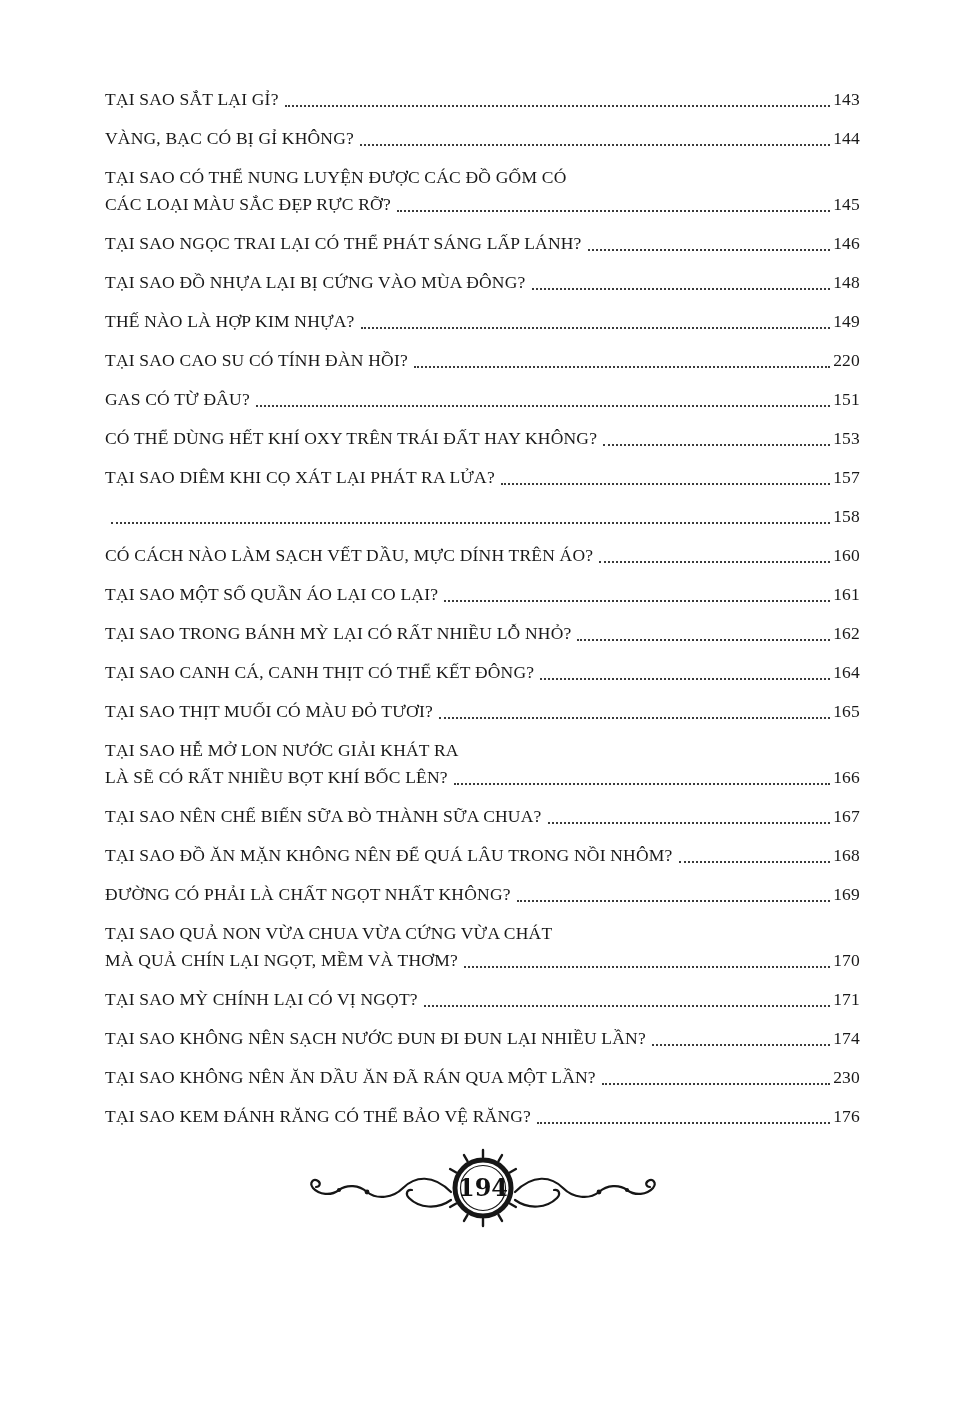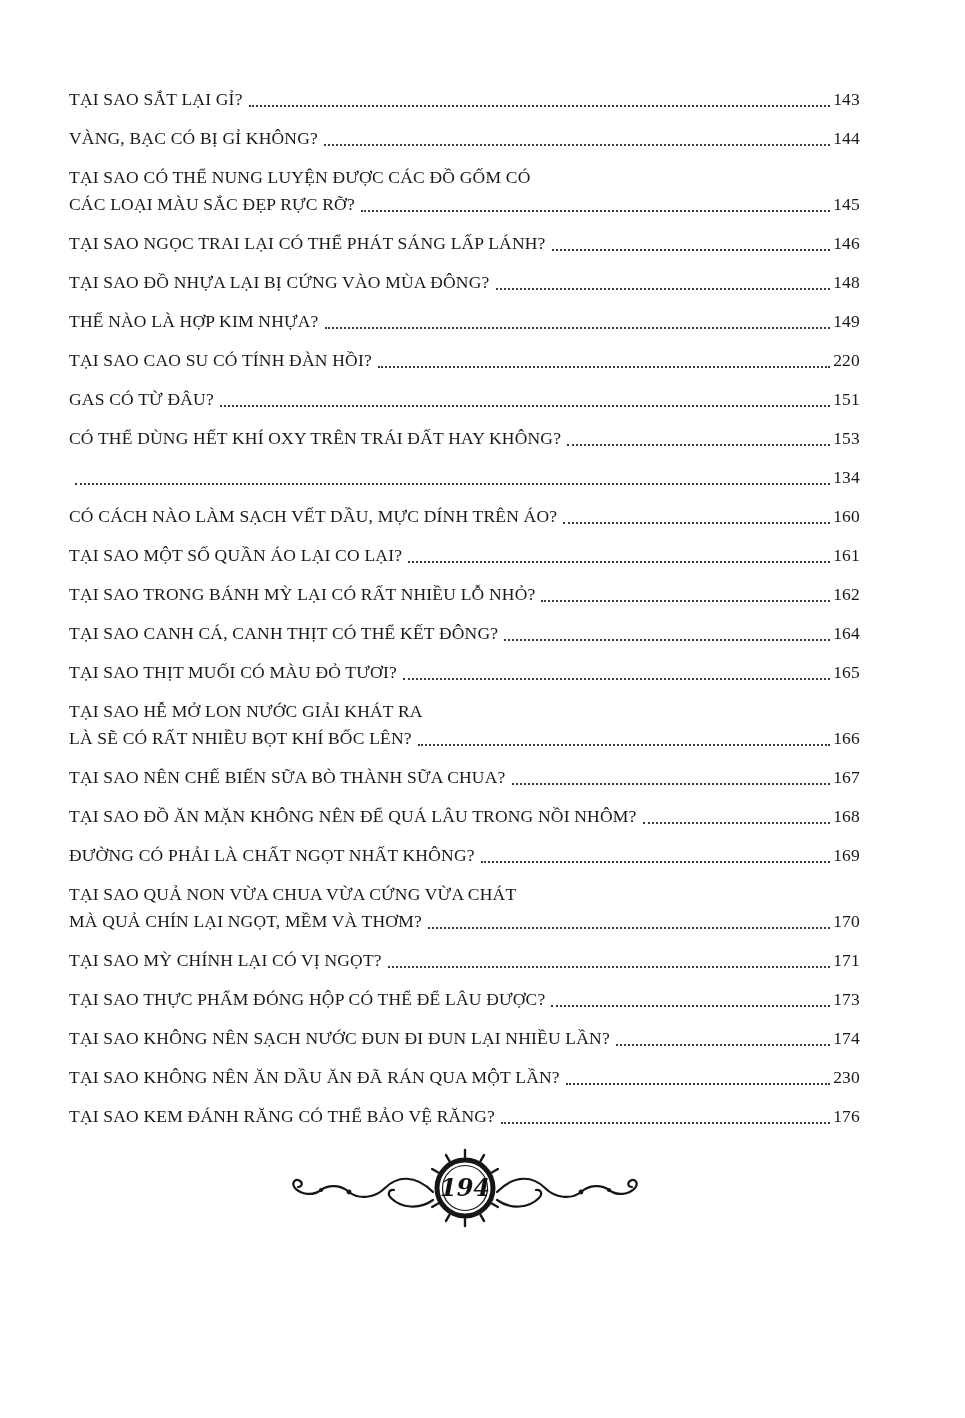--- a/index.html
+++ b/index.html
@@ -9,21 +9,21 @@
     width: 965px;
     height: 1418px;
     overflow: hidden;
     font-family: "Liberation Serif", serif;
     color: #181818;
   }
   .page {
     box-sizing: border-box;
     width: 965px;
     height: 1000px;
-    padding: 86px 105px 0 69px;
+    padding: 86px 105px 0 105px;
   }
   .toc-entry {
     margin-bottom: 12px;
     font-size: 17.5px;
     letter-spacing: 0.2px;
   }
   .toc-line {
     display: flex;
     align-items: baseline;
     line-height: 27px;
@@ -40,21 +40,20 @@
     margin: 0 3px 6px 6px;
     height: 0;
   }
   .toc-page-num {
     flex: 0 0 auto;
     text-align: right;
   }
   .footer {
     margin-top: 6px;
     text-align: center;
-    font-style: italic;
   }
   .footer svg {
     display: inline-block;
     vertical-align: top;
   }
   .badge-number {
     font-family: "DejaVu Serif", serif;
     font-weight: bold;
   }
 </style>
@@ -125,22 +124,29 @@
       </div>
       <div class="toc-entry">
         <div class="toc-line">
           <span class="toc-title">CÓ THỂ DÙNG HẾT KHÍ OXY TRÊN TRÁI ĐẤT HAY KHÔNG?</span>
           <span class="leader"></span>
           <span class="toc-page-num">153</span>
         </div>
       </div>
       <div class="toc-entry">
         <div class="toc-line">
-          <span class="leader"></span>
-          <span class="toc-page-num">134</span>
+          <span class="toc-title">TẠI SAO DIÊM KHI CỌ XÁT LẠI PHÁT RA LỬA?</span>
+          <span class="leader"></span>
+          <span class="toc-page-num">157</span>
+        </div>
+      </div>
+      <div class="toc-entry">
+        <div class="toc-line">
+          <span class="leader"></span>
+          <span class="toc-page-num">158</span>
         </div>
       </div>
       <div class="toc-entry">
         <div class="toc-line">
           <span class="toc-title">CÓ CÁCH NÀO LÀM SẠCH VẾT DẦU, MỰC DÍNH TRÊN ÁO?</span>
           <span class="leader"></span>
           <span class="toc-page-num">160</span>
         </div>
       </div>
       <div class="toc-entry">
@@ -210,27 +216,20 @@
           <span class="toc-title">MÀ QUẢ CHÍN LẠI NGỌT, MỀM VÀ THƠM?</span>
           <span class="leader"></span>
           <span class="toc-page-num">170</span>
         </div>
       </div>
       <div class="toc-entry">
         <div class="toc-line">
           <span class="toc-title">TẠI SAO MỲ CHÍNH LẠI CÓ VỊ NGỌT?</span>
           <span class="leader"></span>
           <span class="toc-page-num">171</span>
-        </div>
-      </div>
-      <div class="toc-entry">
-        <div class="toc-line">
-          <span class="toc-title">TẠI SAO THỰC PHẨM ĐÓNG HỘP CÓ THỂ ĐỂ LÂU ĐƯỢC?</span>
-          <span class="leader"></span>
-          <span class="toc-page-num">173</span>
         </div>
       </div>
       <div class="toc-entry">
         <div class="toc-line">
           <span class="toc-title">TẠI SAO KHÔNG NÊN SẠCH NƯỚC ĐUN ĐI ĐUN LẠI NHIỀU LẦN?</span>
           <span class="leader"></span>
           <span class="toc-page-num">174</span>
         </div>
       </div>
       <div class="toc-entry">

